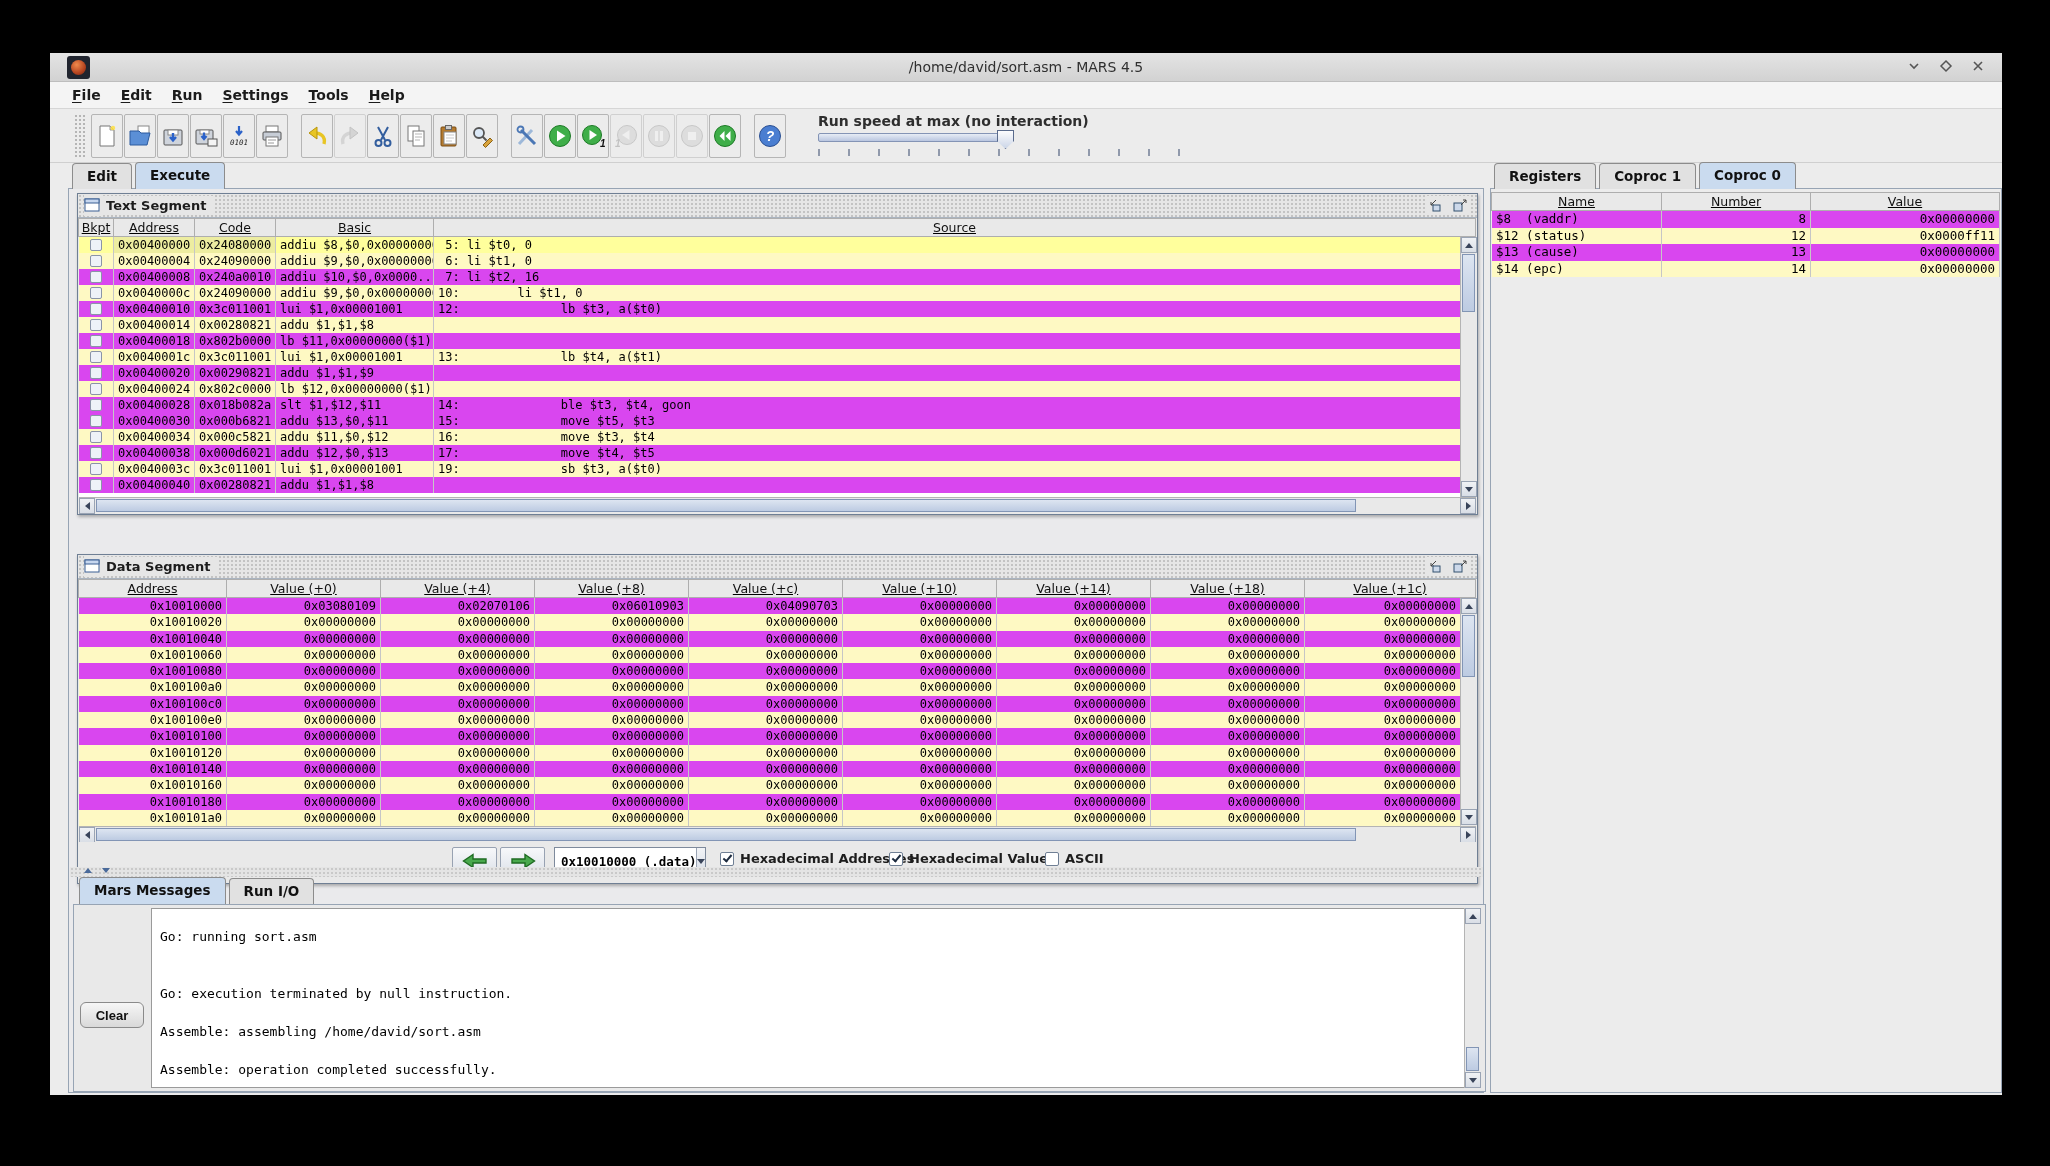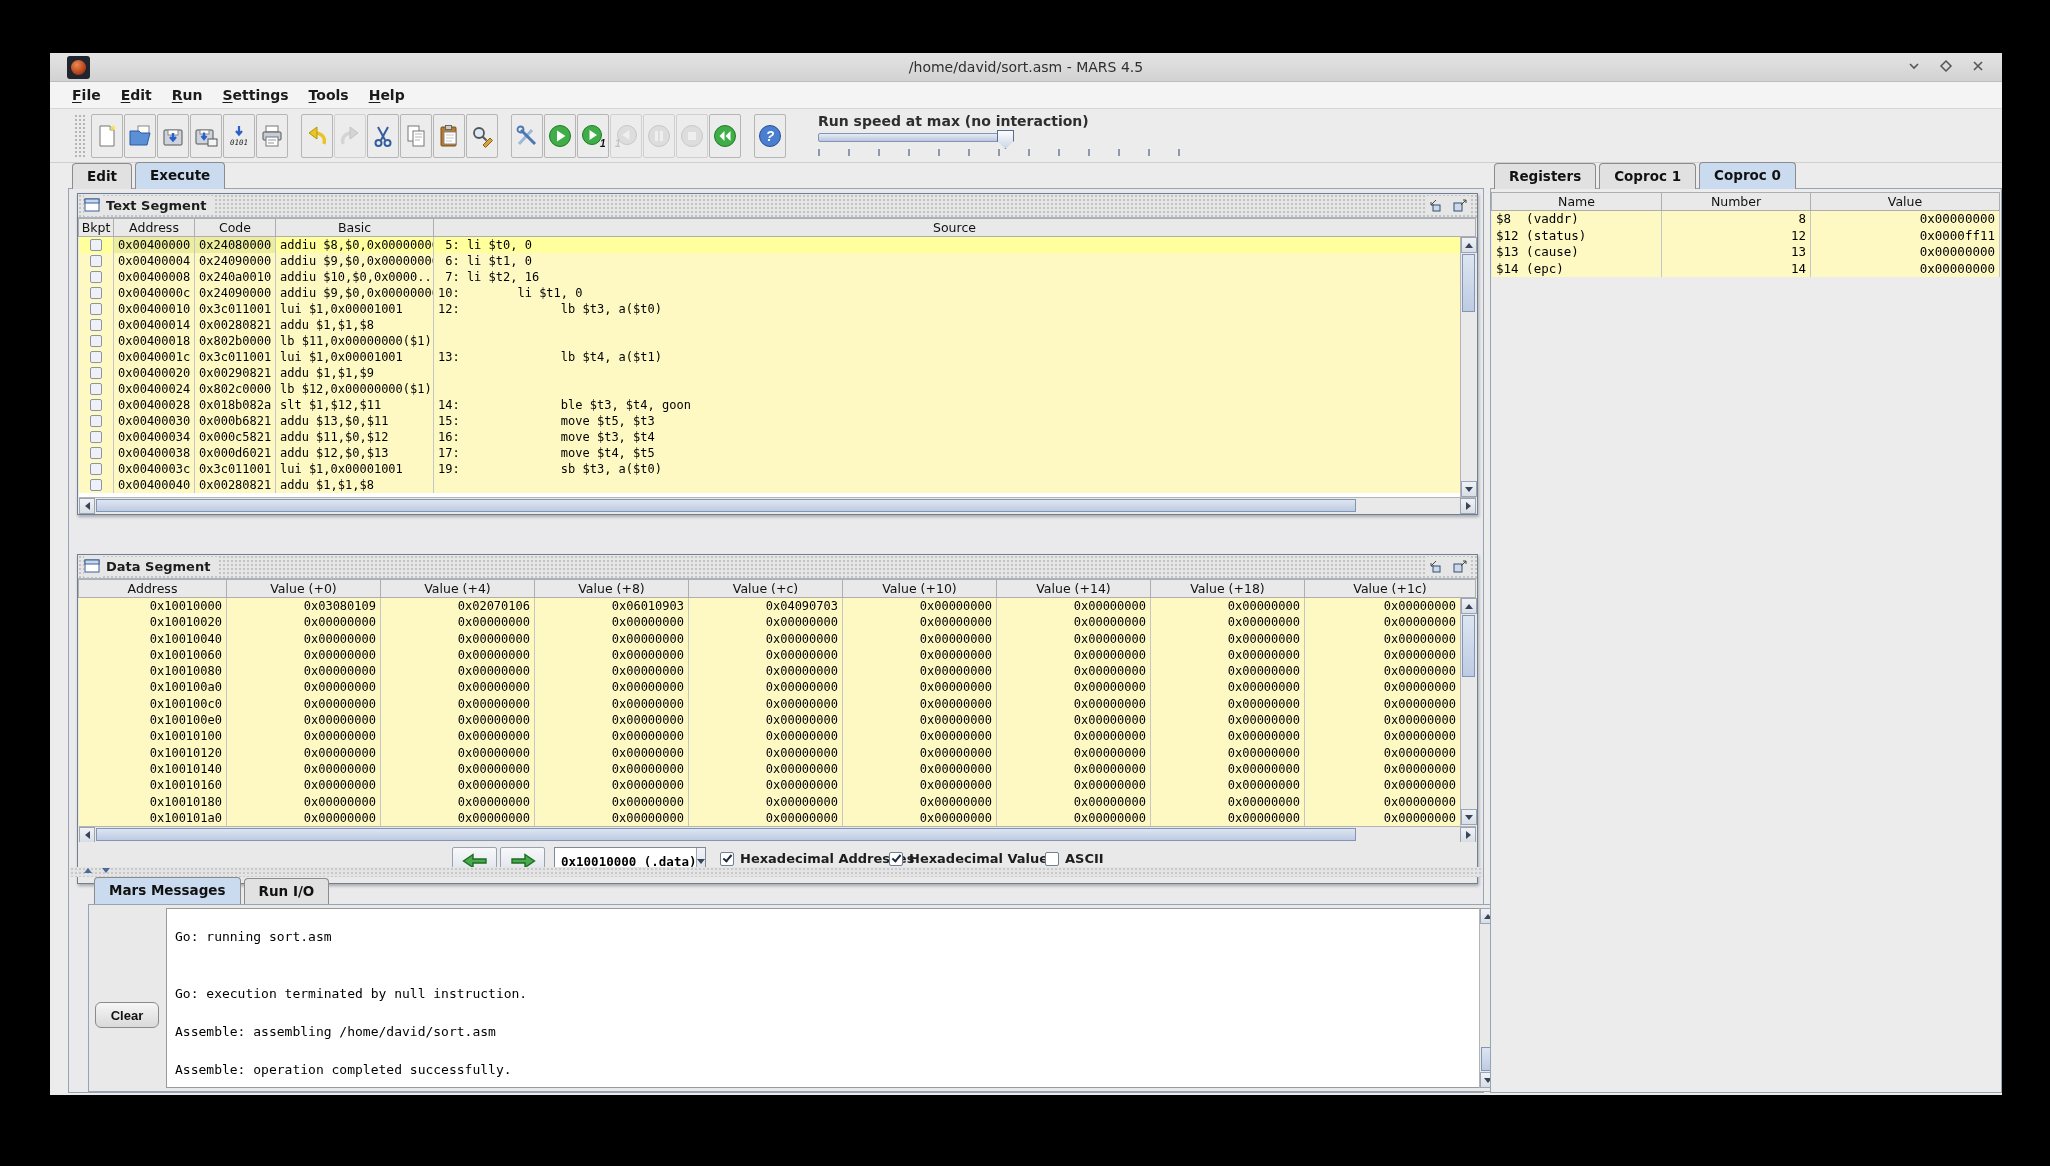--- a/index.html
+++ b/index.html
@@ -49,26 +49,26 @@
 
   
   .frame{position:absolute;background:#e9e9e9;border:1px solid #6f7f94;box-shadow:1px 2px 3px rgba(0,0,0,.28);}
   .frame-titlebar{position:absolute;left:0;top:0;right:0;height:24px;background-color:#e6e6e6;background-image:radial-gradient(#c3c3c3 1px,transparent 1.15px);background-size:4px 4px;display:flex;align-items:center;padding:0 6px;border-bottom:1px solid #aab4c0;}
   .frame-title{font-weight:bold;font-size:13px;color:#1c1c1c;background:#e6e6e6;padding:2px 8px 2px 4px;white-space:nowrap;}
   .frame-doc-icon{background:#e6e6e6;padding:2px 2px 0 0;}
   .frame-icons{margin-left:auto;display:flex;gap:8px;background:#e6e6e6;padding:2px 2px;}
   .frame-win-btn{width:17px;height:15px;display:flex;align-items:center;justify-content:center;}
 
   
-  .thead{position:absolute;left:1px;right:1px;display:grid;height:19px;background:#e9e9e9;}
+  .thead{position:absolute;left:1px;right:1px;display:grid;height:19px;background:#e9e9e9;text-decoration:underline;}
   .th{border:1px solid #aeaeae;margin-left:-1px;font-size:12.5px;text-align:center;line-height:17px;color:#111;overflow:hidden;white-space:nowrap;}
   .tbody{position:absolute;left:1px;overflow:hidden;background:#fff;}
   .trow{display:grid;}
   .cell{font-family:"DejaVu Sans Mono",monospace;font-size:12px;white-space:pre;overflow:hidden;border-right:1px solid #c6c6c6;padding:0 4px;color:#000;display:block;}
-  .even{background:#fef9c3;}
+  .even{background:#d946ef;}
   .odd{background:#fef9c3;}
   .hl{background:#ffff9c;}
   .hl .c-addr,.hl .c-code{background:#ededa0;}
   .c-addr,.c-num{text-align:right;}
   .c-bkpt{display:flex;align-items:center;justify-content:center;border-right:1px solid #c6c6c6;}
   .cbx{width:12px;height:12px;background:#eef2f8;border:1px solid #8a94a8;border-radius:2px;}
   .ts-grid{grid-template-columns:35px 81px 81px 158px 1fr;}
   .ds-grid{grid-template-columns:148px repeat(7,154px) 1fr;}
   .reg-grid{grid-template-columns:170px 149px 1fr;}
 
@@ -92,21 +92,21 @@
   .cbox{width:14px;height:14px;background:#fff;border:1px solid #6f7f94;border-radius:2px;display:flex;align-items:center;justify-content:center;}
   .tick{width:5px;height:9px;border-right:2px solid #1d2b3f;border-bottom:2px solid #1d2b3f;transform:rotate(40deg);margin-top:-3px;}
 
   
   .splitter{position:absolute;left:1px;width:1413px;height:10px;background:#e4e4e4;background-image:radial-gradient(#c9c9c9 .8px,transparent 1px);background-size:4px 4px;}
   .split-arrows{position:absolute;left:14px;top:1px;display:flex;gap:10px;}
   .tri-up.sm{border-bottom-color:#4a6a9a;}
   .tri-down.sm{border-top-color:#4a6a9a;}
 
   
-  .msg-panel{position:absolute;left:19px;top:689px;width:1413px;height:214px;}
+  .msg-panel{position:absolute;left:4px;top:689px;width:1413px;height:214px;}
   .msg-content{position:absolute;left:0;right:0;top:26px;bottom:0;background:#e9e9e9;border:1px solid #97a4b4;}
   .clear-btn{position:absolute;left:6px;top:97px;width:64px;height:26px;background:linear-gradient(#f6f6f6,#d9d9d9);border:1px solid #8a8a8a;border-radius:6px;font-weight:bold;font-size:13px;color:#111;}
   .msg-text{position:absolute;left:77px;top:3px;width:1314px;bottom:3px;background:#fff;border:1px solid #9a9a9a;font-family:"DejaVu Sans Mono",monospace;font-size:13px;line-height:19px;padding:18px 8px 0;white-space:pre;color:#000;overflow:hidden;}
 
   
   .reg-head{top:3px;height:19px;}
   .reg-body{top:22px;right:1px;background:transparent;}
   .reg-row{height:16.5px;}
   .reg-row .cell{font-size:12.5px;line-height:16.5px;}
 

